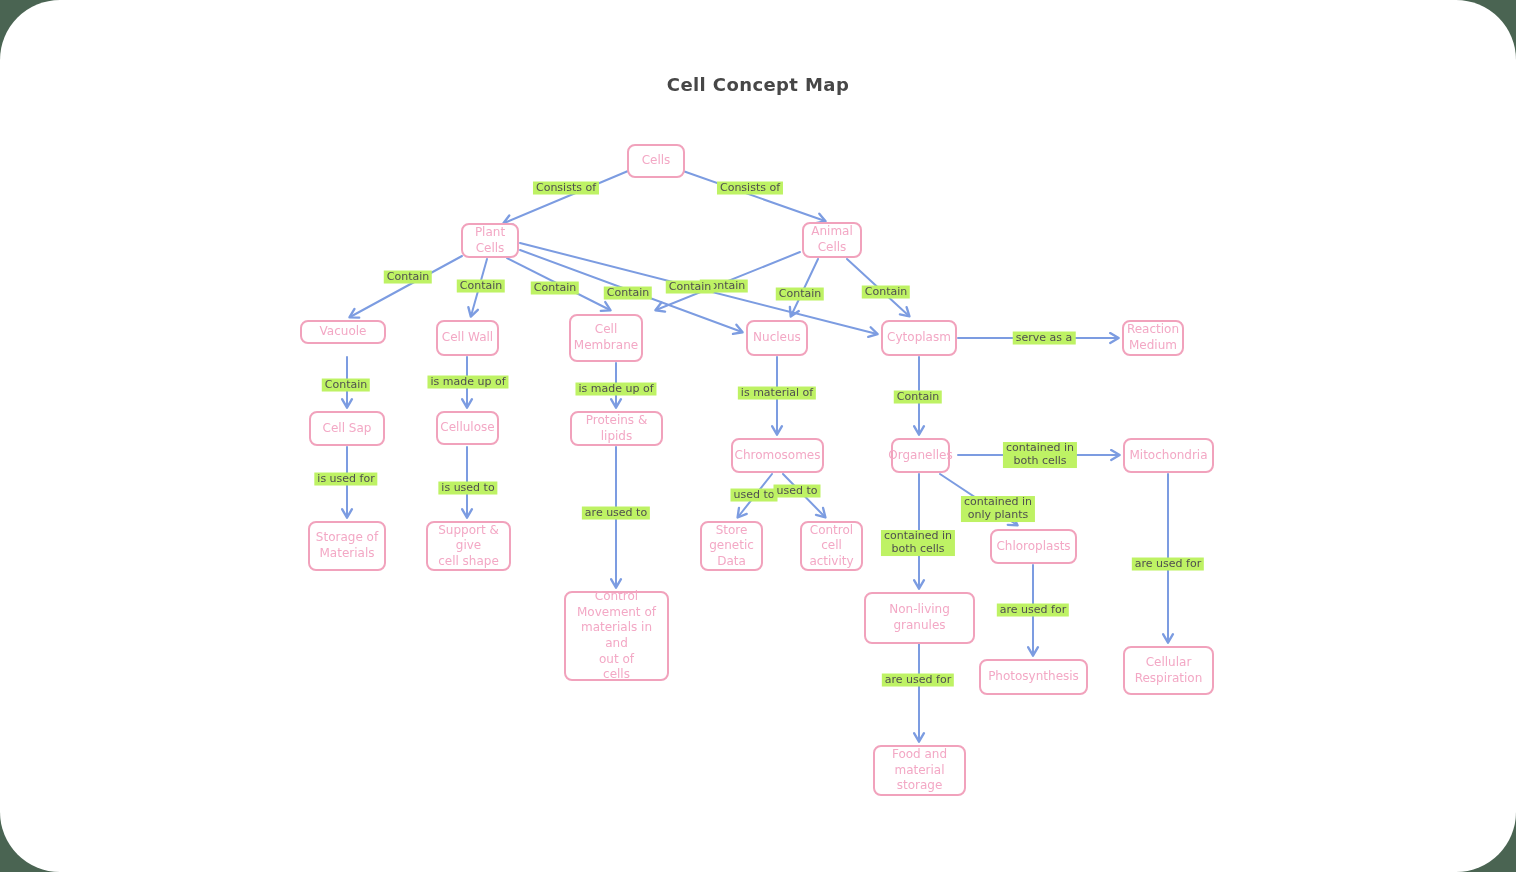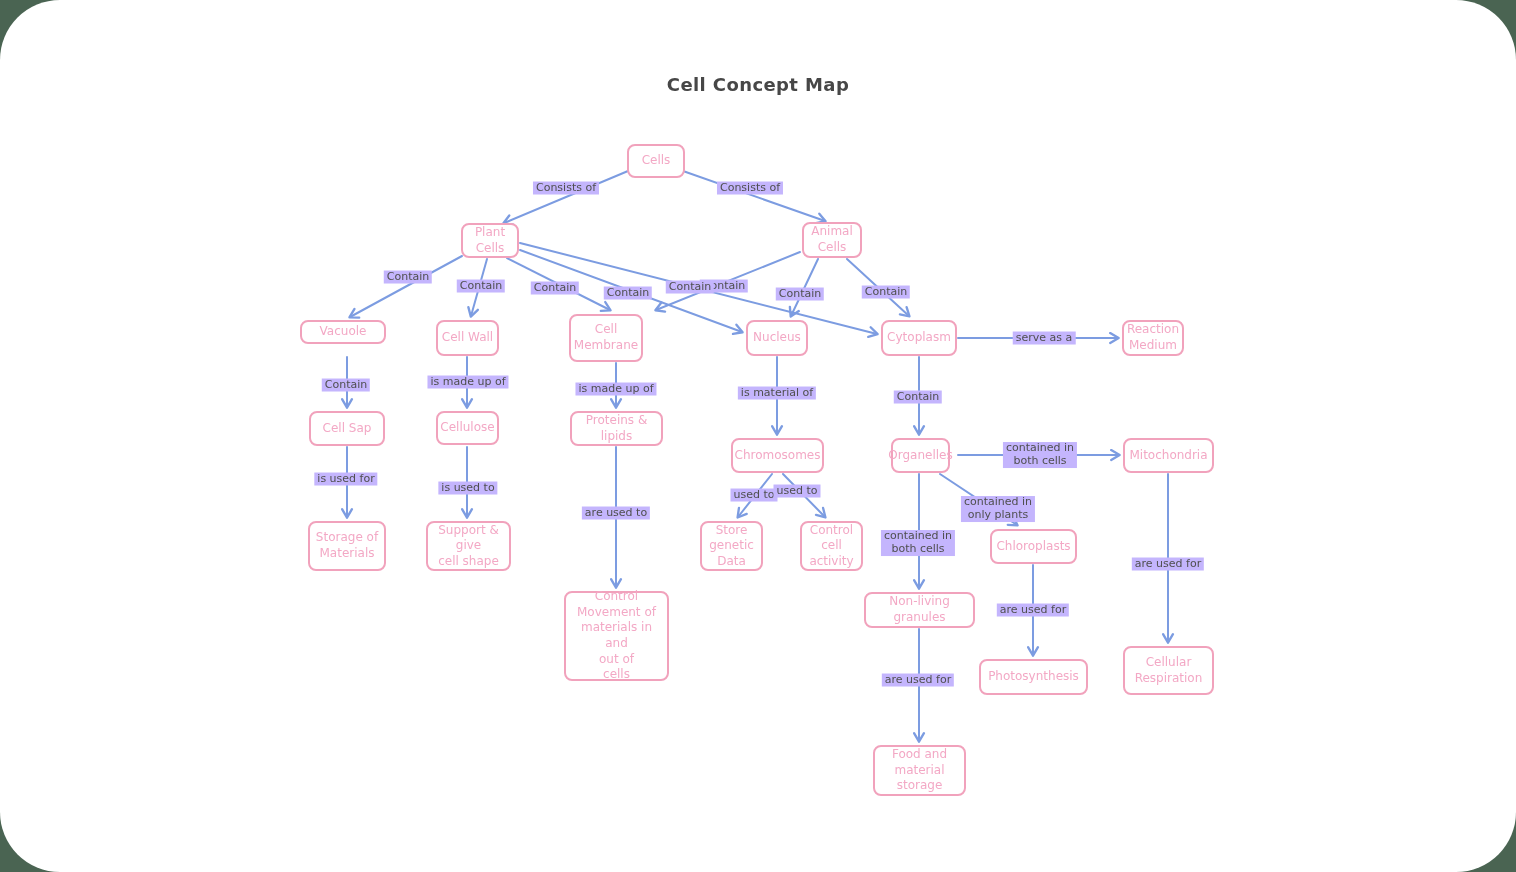--- a/index.html
+++ b/index.html
@@ -13,21 +13,21 @@
     background:#ffffff;border-radius:60px;overflow:hidden;
   }
   .title{
     position:absolute;left:0;top:74px;width:100%;
     text-align:center;font-size:18px;font-weight:bold;color:#474747;
     letter-spacing:.4px;
   }
   svg.edges{position:absolute;left:0;top:0;z-index:1;}
   .elabel{
     position:absolute;transform:translate(-50%,-50%);
-    background:#c4b5fd;color:#4F4F4F;font-size:11px;line-height:1.18;
+    background:#bef264;color:#4F4F4F;font-size:11px;line-height:1.18;
     padding:0 3px;text-align:center;white-space:pre-line;z-index:2;
   }
   .node{
     position:absolute;box-sizing:border-box;z-index:3;
     display:flex;align-items:center;justify-content:center;
     text-align:center;background:#ffffff;
     border:2px solid #F1A2BC;border-radius:8px;
     color:#F3A8C5;font-size:12px;line-height:1.3;
     white-space:pre-line;padding:1px 2px;
   }
@@ -130,21 +130,21 @@
   <div class="node" style="left:426px;top:521px;width:85px;height:50px">Support &amp;
 give
 cell shape</div>
   <div class="node" style="left:700px;top:521px;width:63px;height:50px">Store
 genetic
 Data</div>
   <div class="node" style="left:800px;top:521px;width:63px;height:50px">Control
 cell
 activity</div>
   <div class="node" style="left:990px;top:529px;width:87px;height:35px">Chloroplasts</div>
-  <div class="node" style="left:864px;top:592px;width:111px;height:36px">Non-living
+  <div class="node" style="left:864px;top:592px;width:111px;height:52px">Non-living
 granules</div>
   <div class="node" style="left:564px;top:591px;width:105px;height:90px">Control
 Movement of
 materials in and
 out of
 cells</div>
   <div class="node" style="left:979px;top:659px;width:109px;height:36px">Photosynthesis</div>
   <div class="node" style="left:1123px;top:646px;width:91px;height:49px">Cellular
 Respiration</div>
   <div class="node" style="left:873px;top:745px;width:93px;height:51px">Food and

